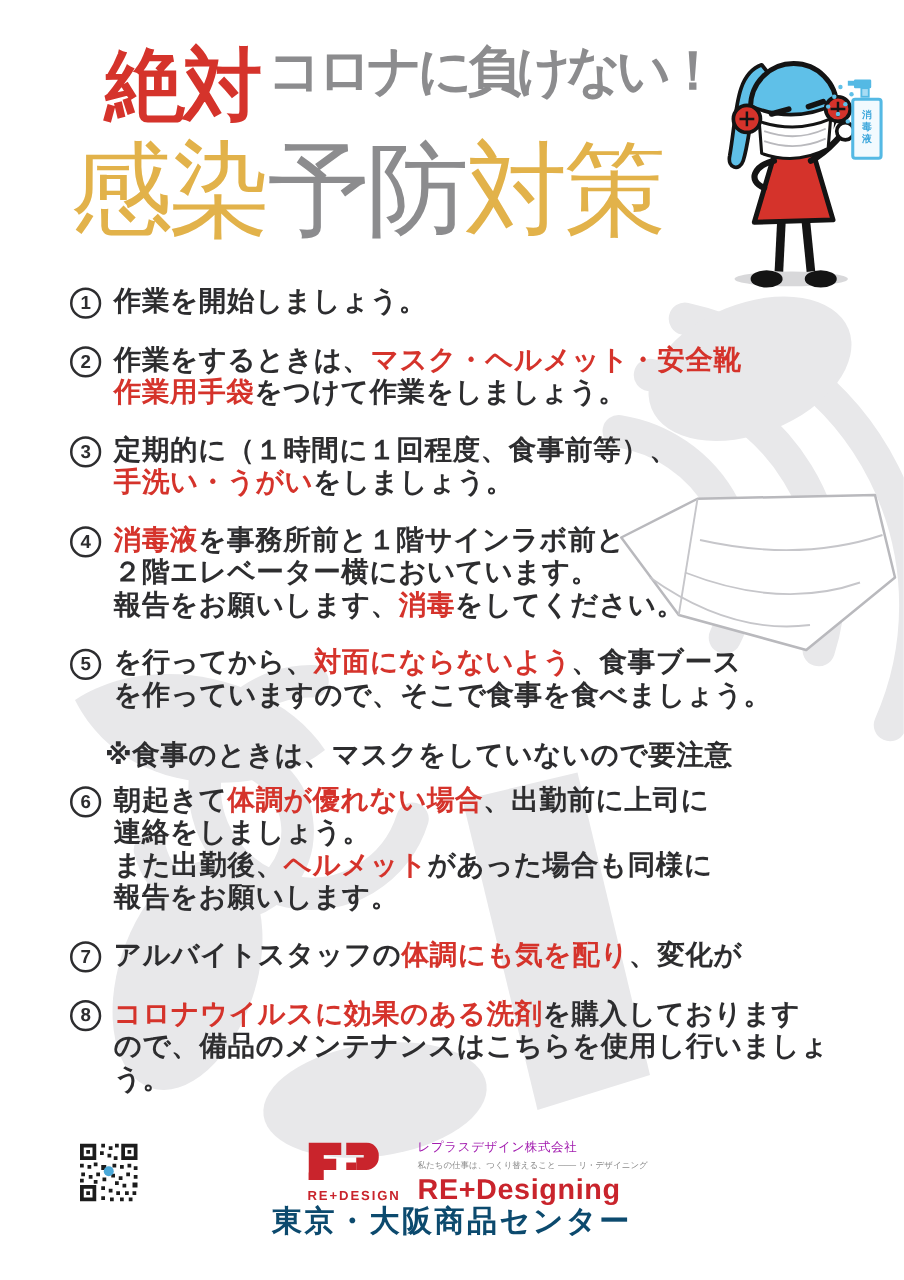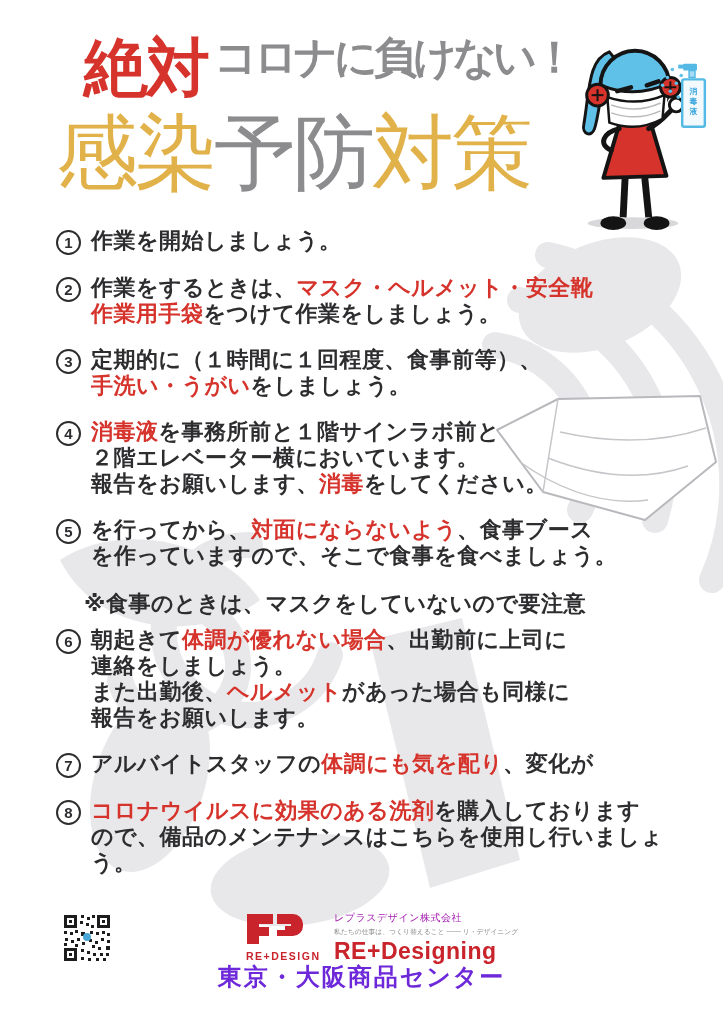--- a/index.html
+++ b/index.html
@@ -33,21 +33,21 @@
   .mascot{top:40px;left:552px;width:158px;height:192px}
 
   
   .qr{left:62px;top:913px}
   .logoblock{left:246px;top:914px;}
   .logotext{font-size:10.5px;font-weight:900;color:#c9242c;letter-spacing:1.5px;margin-top:2px}
   .brandcol{left:334px;top:911px;width:240px}
   .company{font-size:10px;font-weight:normal;color:#a21caf;letter-spacing:.5px}
   .tagline{font-size:6.8px;color:#8a8a8a;margin-top:2px;white-space:nowrap}
   .brand{font-size:23px;font-weight:900;color:#c9242c;letter-spacing:.5px;margin-top:1px}
-  .centername{top:961px;left:0;width:723px;text-align:center;font-size:24px;font-weight:900;letter-spacing:2px;color:#6d28d9}
+  .centername{top:961px;left:0;width:723px;text-align:center;font-size:24px;font-weight:900;letter-spacing:2px;color:#0c4a6e}
 </style>
 </head>
 <body>
 
 <svg id="wm" width="723" height="1024" viewBox="0 0 723 1024">
   <g stroke="#e8e8ea" fill="none" stroke-width="26" stroke-linecap="round">
     <path d="M520,300 A170,170 0 0 1 655,520"></path>
     <path d="M495,345 A115,115 0 0 1 580,510"></path>
     <path d="M548,255 A235,235 0 0 1 712,580"></path>
     <path d="M250,545 A85,85 0 1 0 330,655"></path>

